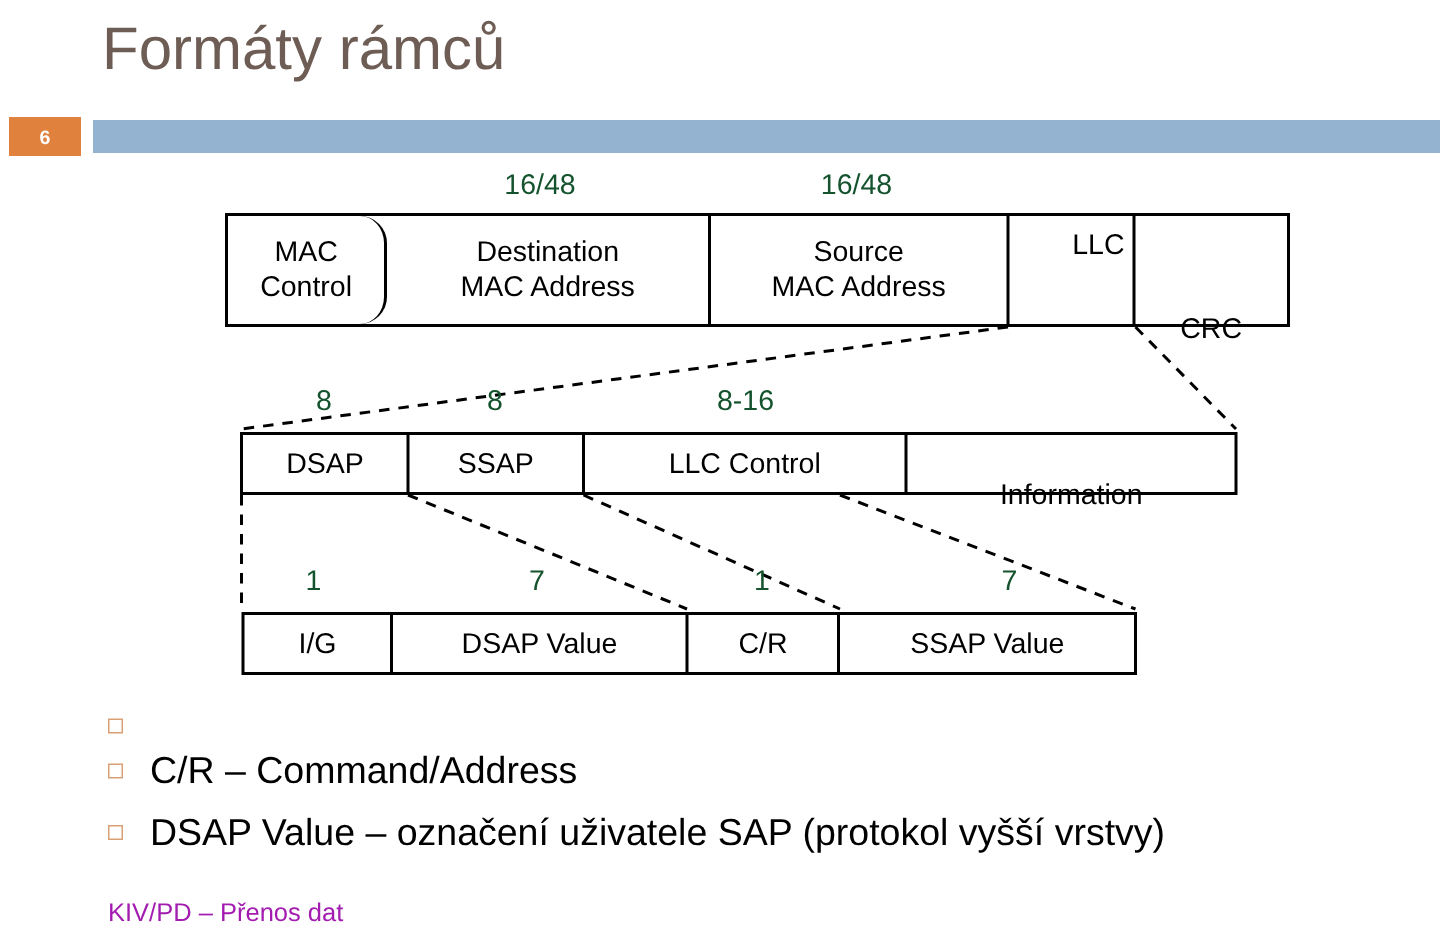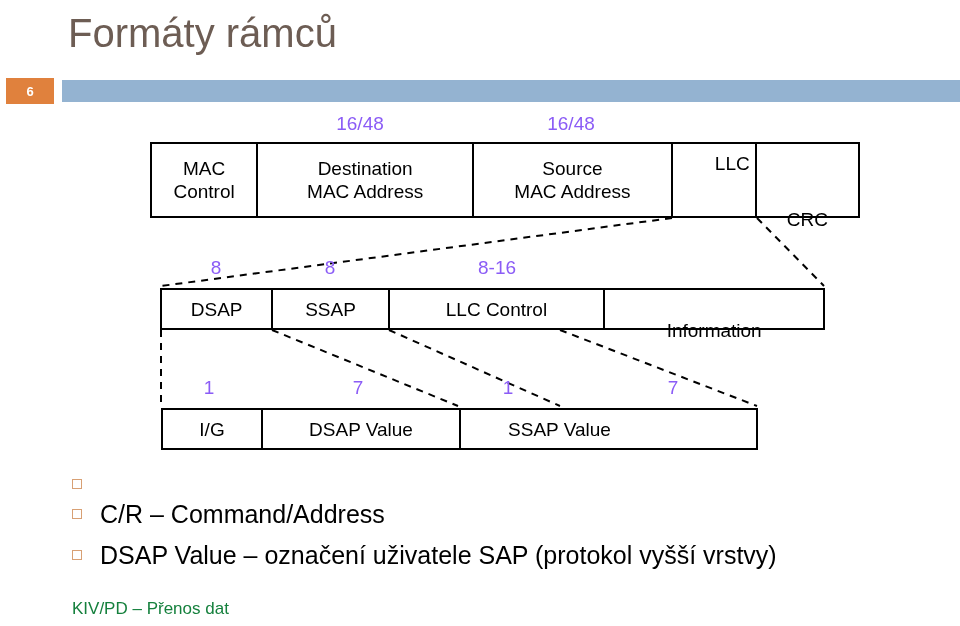--- a/index.html
+++ b/index.html
@@ -93,21 +93,21 @@
     text-align: center;
     white-space: nowrap;
   }
   .frame-cell:last-child { border-right: none; }
   .frame-cell .ln { display: block; }
 
   .size-label {
     position: absolute;
     font-size: 19px;
     line-height: 19px;
-    color: #8b5cf6;
+    color: #14532d;
     text-align: left;
     white-space: nowrap;
     transform: translateX(-50%);
   }
 
   
   #bullet-list {
     position: absolute;
     left: 72px;
     top: 468px;
@@ -134,21 +134,21 @@
     white-space: nowrap;
   }
 
   
   #footer-text {
     position: absolute;
     left: 72px;
     top: 598px;
     font-size: 17px;
     line-height: 22px;
-    color: #15803d;
+    color: #a21caf;
     white-space: nowrap;
   }
 </style>
 </head>
 <body>
 
 <div id="slide-title">Formáty rámců</div>
 
 <div id="header-bar">
   <div id="slide-number-badge">6</div>
@@ -168,21 +168,21 @@
       <line x1="272" y1="330" x2="458" y2="406"></line>
 
       <line x1="389" y1="330" x2="560" y2="406"></line>
 
       <line x1="560" y1="330" x2="757" y2="406"></line>
     </g>
   </svg>
 </div>
 
 <div class="frame-row" style="left:150px; top:142px; width:710px; height:76px;">
-  <div class="frame-cell" style="width:108px;">
+  <div class="frame-cell" style="width:108px;border-radius:18px;">
     <span class="ln">MAC</span>
     <span class="ln">Control</span>
   </div>
   <div class="frame-cell" style="width:220px;">
     <span class="ln">Destination</span>
     <span class="ln">MAC Address</span>
   </div>
   <div class="frame-cell" style="width:202px;">
     <span class="ln">Source</span>
     <span class="ln">MAC Address</span>
@@ -214,20 +214,23 @@
 <div class="size-label" style="left:216px; top:258px;">8</div>
 <div class="size-label" style="left:330px; top:258px;">8</div>
 <div class="size-label" style="left:497px; top:258px;">8-16</div>
 
 <div class="frame-row" style="left:161px; top:408px; width:597px; height:42px;">
   <div class="frame-cell" style="width:100px;">
     <span class="ln">I/G</span>
   </div>
   <div class="frame-cell" style="width:198px;">
     <span class="ln">DSAP Value</span>
+  </div>
+  <div class="frame-cell" style="width:102px;">
+    <span class="ln">C/R</span>
   </div>
   <div class="frame-cell" style="width:197px;">
     <span class="ln">SSAP Value</span>
   </div>
 </div>
 <div class="size-label" style="left:209px; top:378px;">1</div>
 <div class="size-label" style="left:358px; top:378px;">7</div>
 <div class="size-label" style="left:508px; top:378px;">1</div>
 <div class="size-label" style="left:673px; top:378px;">7</div>
 

